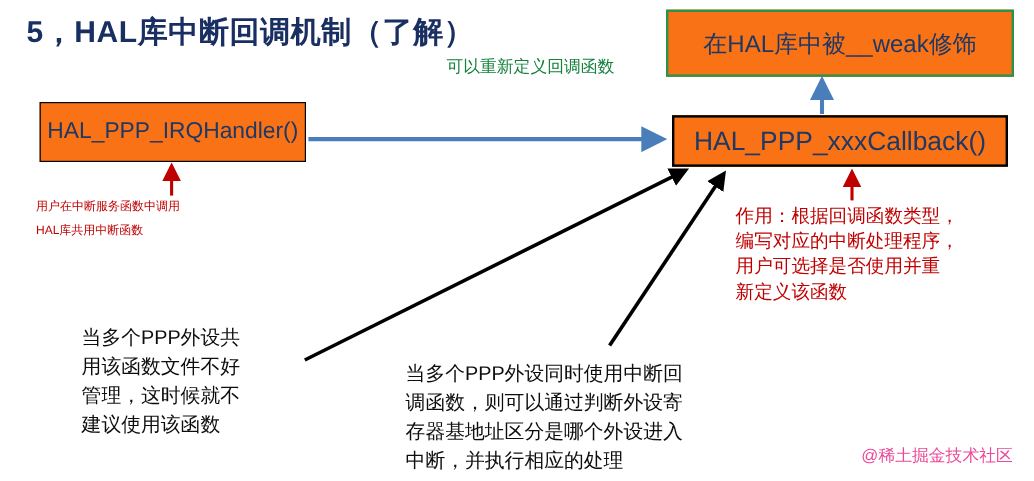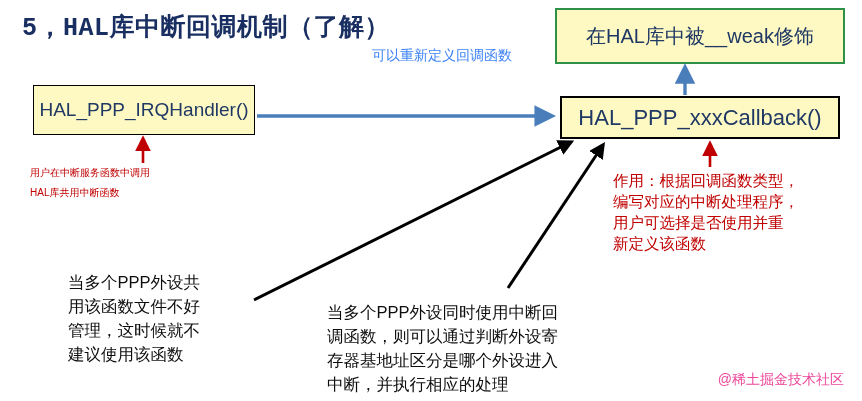--- a/index.html
+++ b/index.html
@@ -19,28 +19,27 @@
   
   .title {
     position: absolute;
     left: 22px;
     top: 10px;
     font-size: 25px;
     font-weight: bold;
     color: #1a2f61;
     letter-spacing: 0.5px;
     white-space: nowrap;
-    font-family: Liberation Mono, monospace;
   }
 
   
   .box {
     position: absolute;
     box-sizing: border-box;
-    background: #fef9c3;
+    background: #f97316;
     display: flex;
     align-items: center;
     justify-content: center;
     text-align: center;
     color: #1f3864;
   }
   .box-irq {
     left: 33px;
     top: 85px;
     width: 222px;
@@ -70,21 +69,21 @@
 
   
   .label {
     position: absolute;
     white-space: nowrap;
   }
   .lbl-green {
     left: 372px;
     top: 47px;
     font-size: 14px;
-    color: #3b82f6;
+    color: #15803d;
   }
   .lbl-blue-arrow {
     left: 322px;
     top: 84px;
     font-size: 17px;
     color: #1f3864;
   }
 
   .textblock {
     position: absolute;
@@ -108,21 +107,21 @@
     font-size: 15.5px;
     line-height: 21px;
   }
   .tb-bottom-left {
     left: 68px;
     top: 270px;
     font-size: 16.5px;
     line-height: 24px;
   }
   .tb-bottom-mid {
-    left: 327px;
+    left: 338px;
     top: 300px;
     font-size: 16.5px;
     line-height: 24px;
   }
 
   
   .watermark {
     position: absolute;
     right: 18px;
     bottom: 12px;

